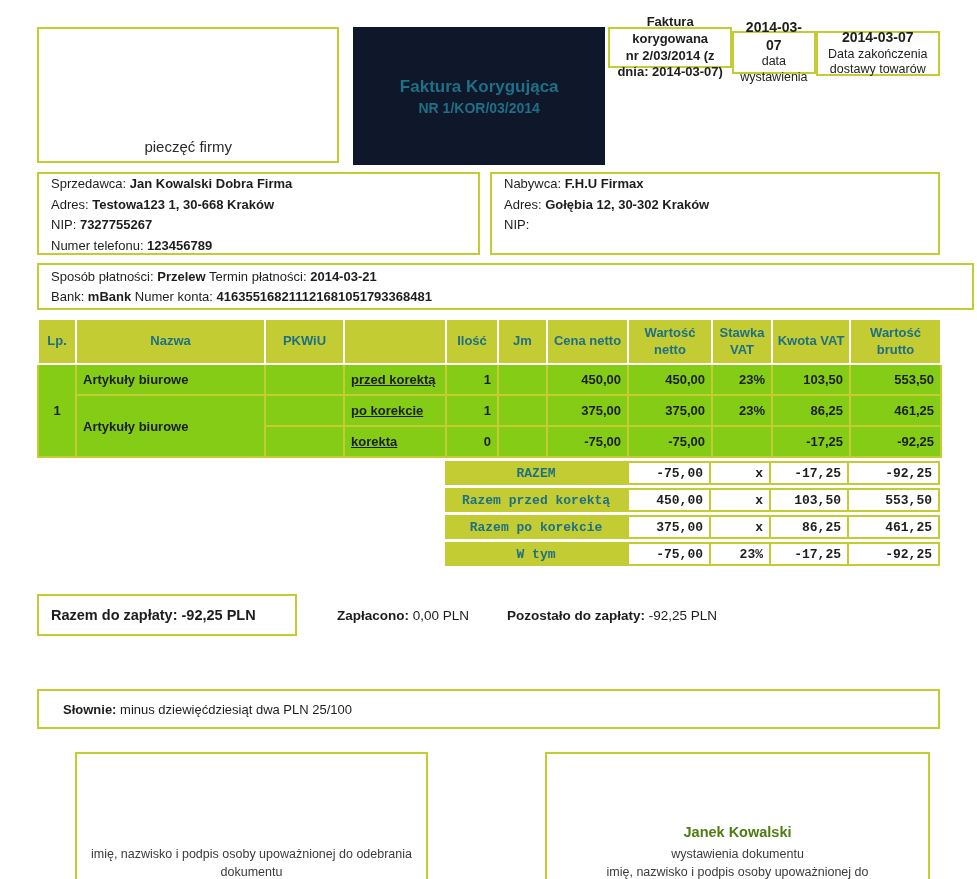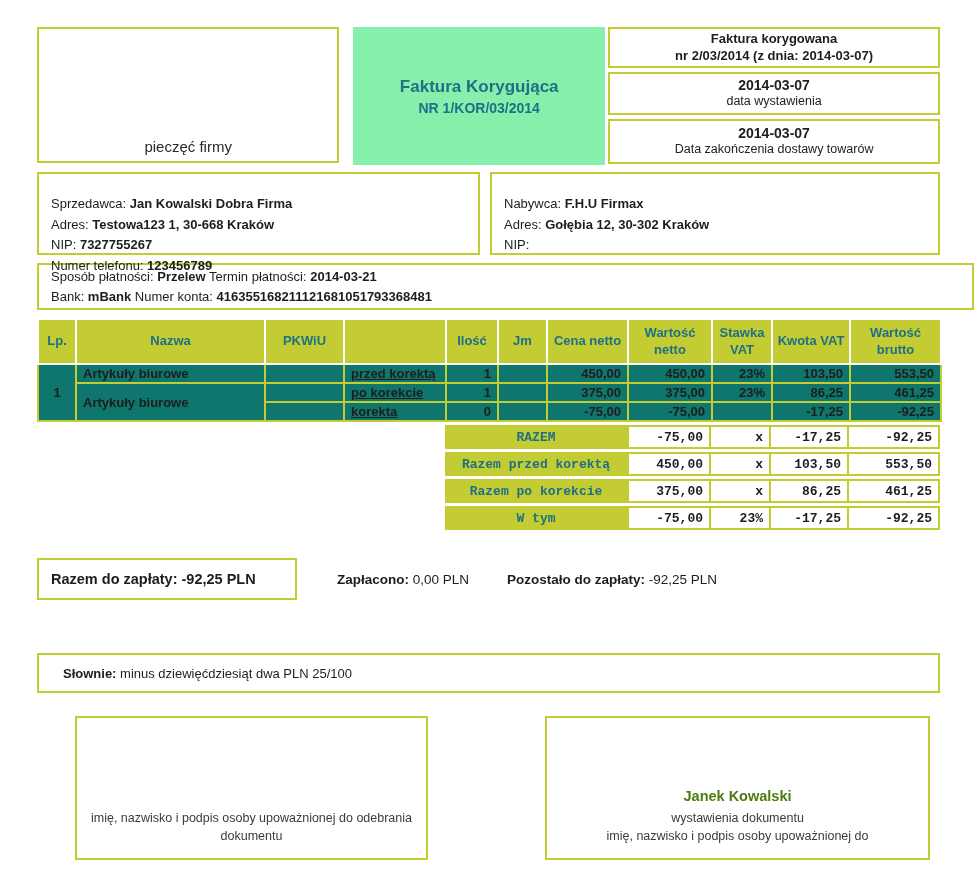--- a/index.html
+++ b/index.html
@@ -23,59 +23,59 @@
 
   
   .top-row { display: flex; margin-top: 27px; align-items: flex-start; }
   .stamp-box { width: 306px; height: 136px; position: relative; }
   .stamp-caption {
     position: absolute; bottom: 6px; left: 0; right: 0;
     text-align: center; font-size: 15px; color: #2a2a28;
   }
   .title-box {
     width: 255px; height: 138px; margin-left: 14px;
-    background: #86efac;
+    background: #0f172a;
     display: flex; flex-direction: column; align-items: center; justify-content: center;
     text-align: center;
   }
   .title-main { color: #1e7086; font-size: 17px; font-weight: bold; }
   .title-number { color: #1e7086; font-size: 14px; font-weight: bold; margin-top: 3px; }
-  .right-col { width: 336px; margin-left: 3px; display: flex; flex-direction: column; }
+  .right-col { width: 336px; margin-left: 3px; display: flex; }
   .info-box {
     display: flex; flex-direction: column; align-items: center; justify-content: center;
     text-align: center; padding: 2px 6px;
   }
   .info-box.b1 { height: 41px; }
   .info-box.b2 { height: 43px; margin-top: 4px; }
   .info-box.b3 { height: 45px; margin-top: 4px; }
   .info-bold { font-weight: bold; font-size: 13px; line-height: 1.3; }
   .info-value { font-weight: bold; font-size: 14px; line-height: 1.25; }
   .info-label { font-size: 12.5px; line-height: 1.25; color: #22221f; }
 
   
   .parties-row { display: flex; margin-top: 7px; }
-  .party-box { height: 83px; padding: 20px 12px; line-height: 20.5px; font-size: 13px; }
+  .party-box { height: 83px; padding: 0 12px; line-height: 20.5px; font-size: 13px; }
   .seller-box { width: 443px; }
   .buyer-box { width: 450px; margin-left: 10px; }
   .b { font-weight: bold; }
 
   
   .payment-box { margin-top: 8px; width: 937px; height: 47px; padding: 4px 12px;
     display: flex; flex-direction: column; justify-content: center; line-height: 20px; }
 
   
   table.items { margin-top: 8px; border-collapse: collapse; table-layout: fixed; width: 903px; }
   table.items th {
     background: #c3cc33; color: #1e7086; font-size: 13px; font-weight: bold;
     text-align: center; vertical-align: middle; border: 2px solid #ffffff;
     line-height: 1.25; padding: 2px 2px; height: 45px;
   }
   table.items td {
-    border: 2px solid #c3cc33; background: #0f766e; font-weight: bold;
-    font-size: 13px; padding: 1px 6px; height: 14px; vertical-align: middle;
+    border: 2px solid #c3cc33; background: #84cc16; font-weight: bold;
+    font-size: 13px; padding: 7px 6px; height: 14px; vertical-align: middle;
   }
   td.c-lp { text-align: center; vertical-align: top; padding-top: 3px; }
   td.c-name { text-align: left; vertical-align: top; padding-top: 3px; padding-left: 8px; }
   td.c-kind { text-align: left; padding-right: 8px; text-decoration: underline; }
   td.num { text-align: right; padding-right: 6px; }
 
   
   .sum-row { display: flex; margin-top: 3px; height: 24px; font-family: Liberation Mono, monospace; }
   .sum-spacer { width: 408px; }
   .sum-label {

